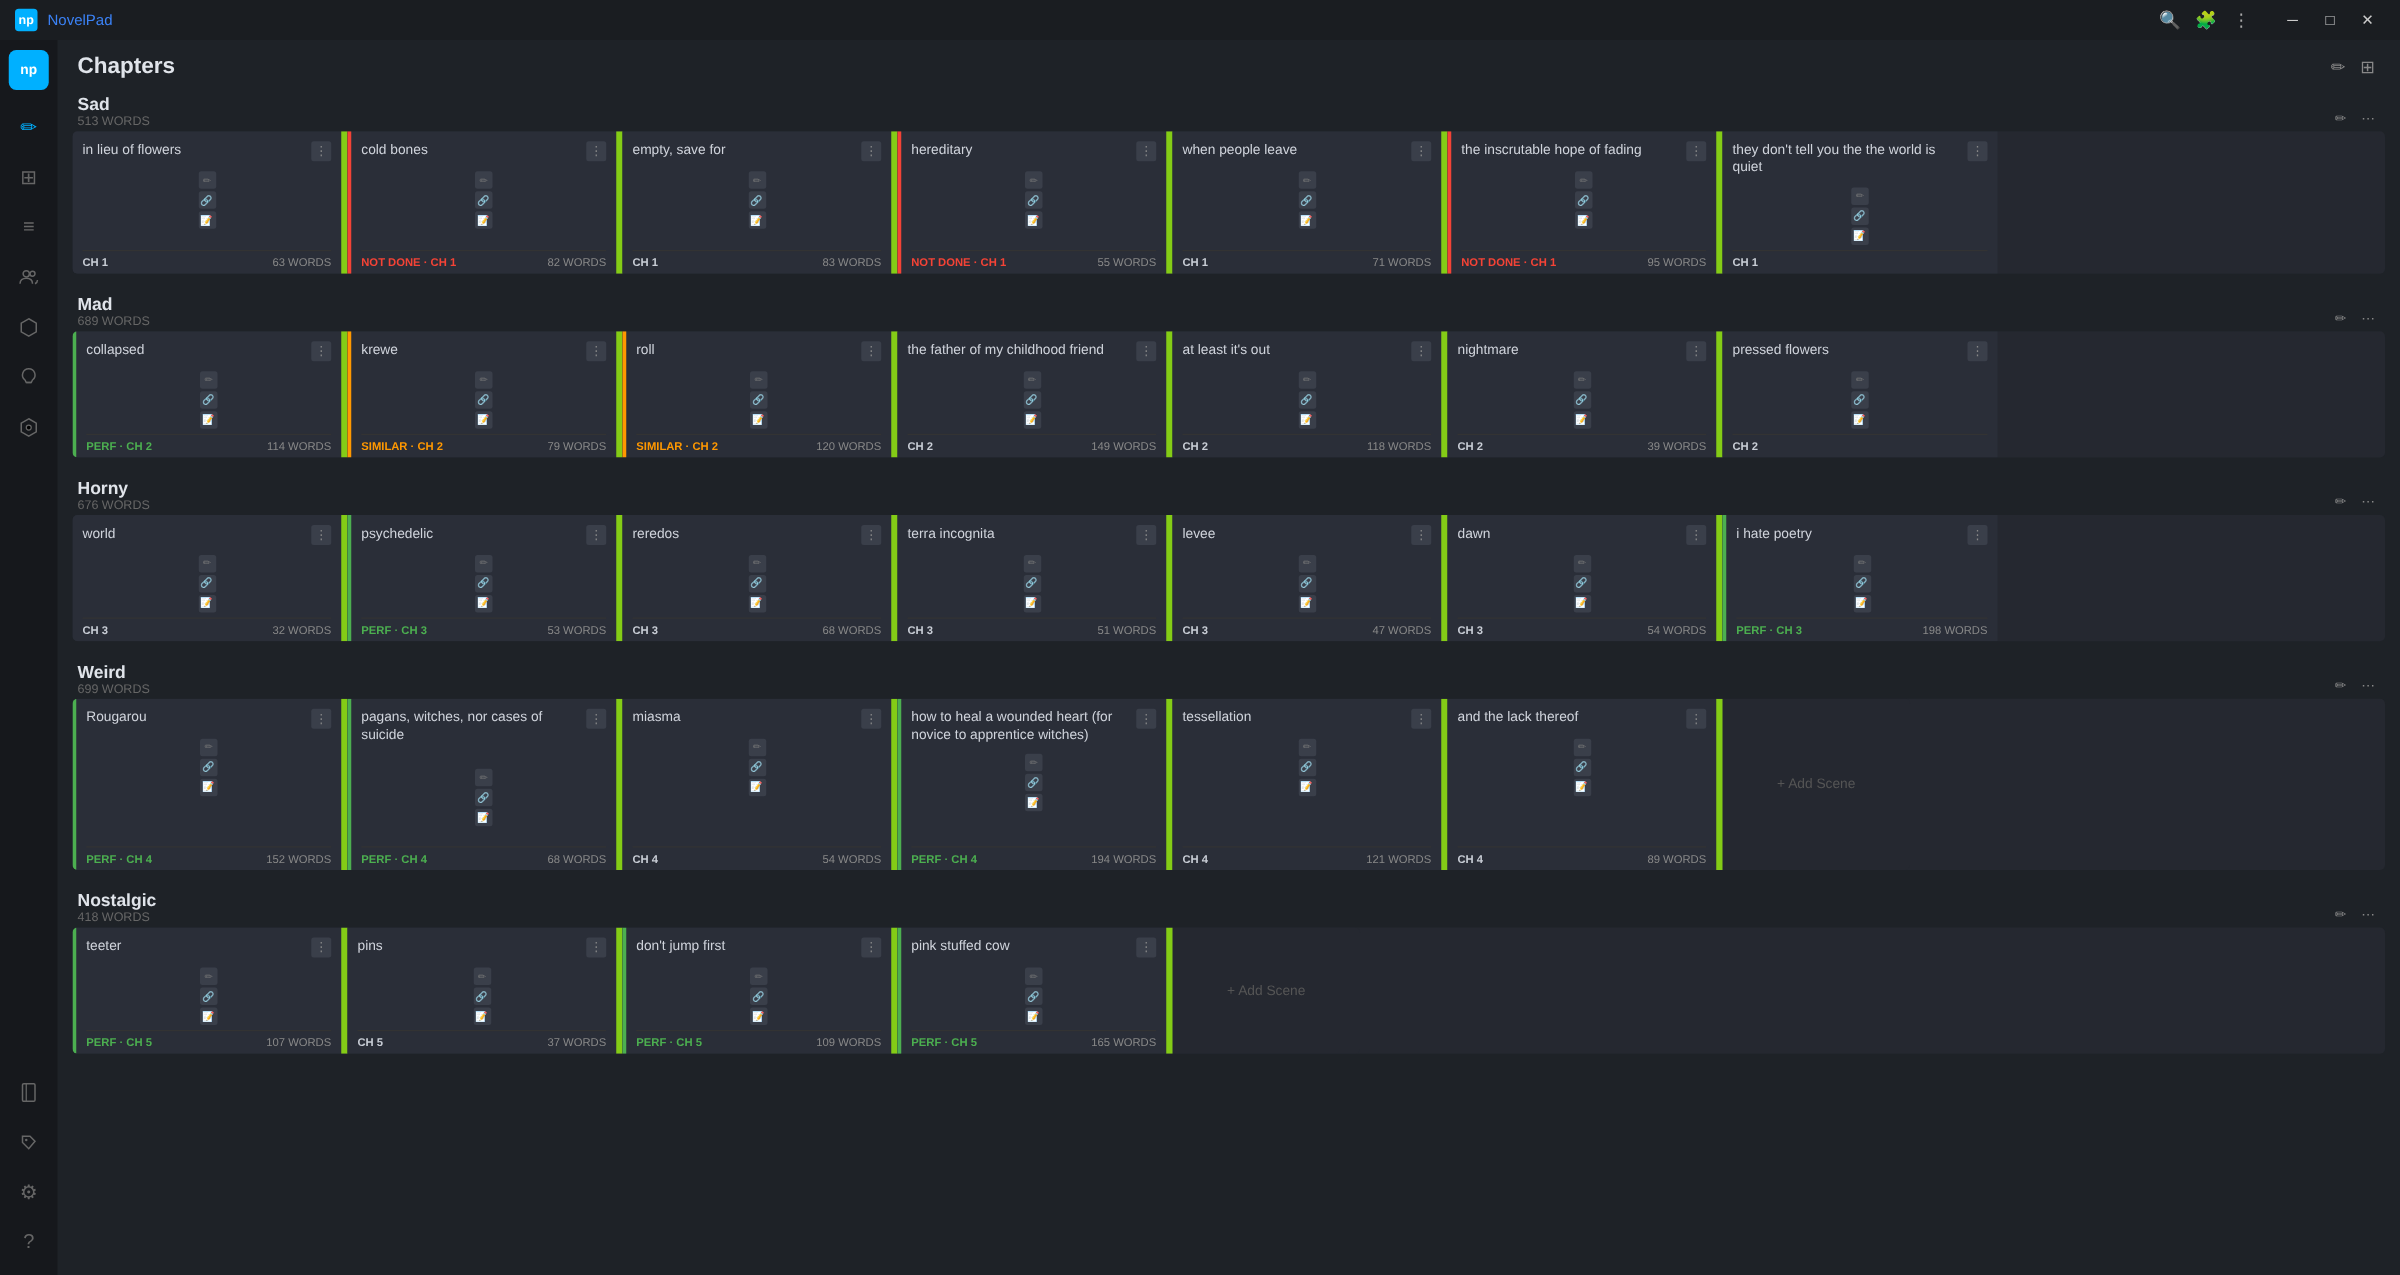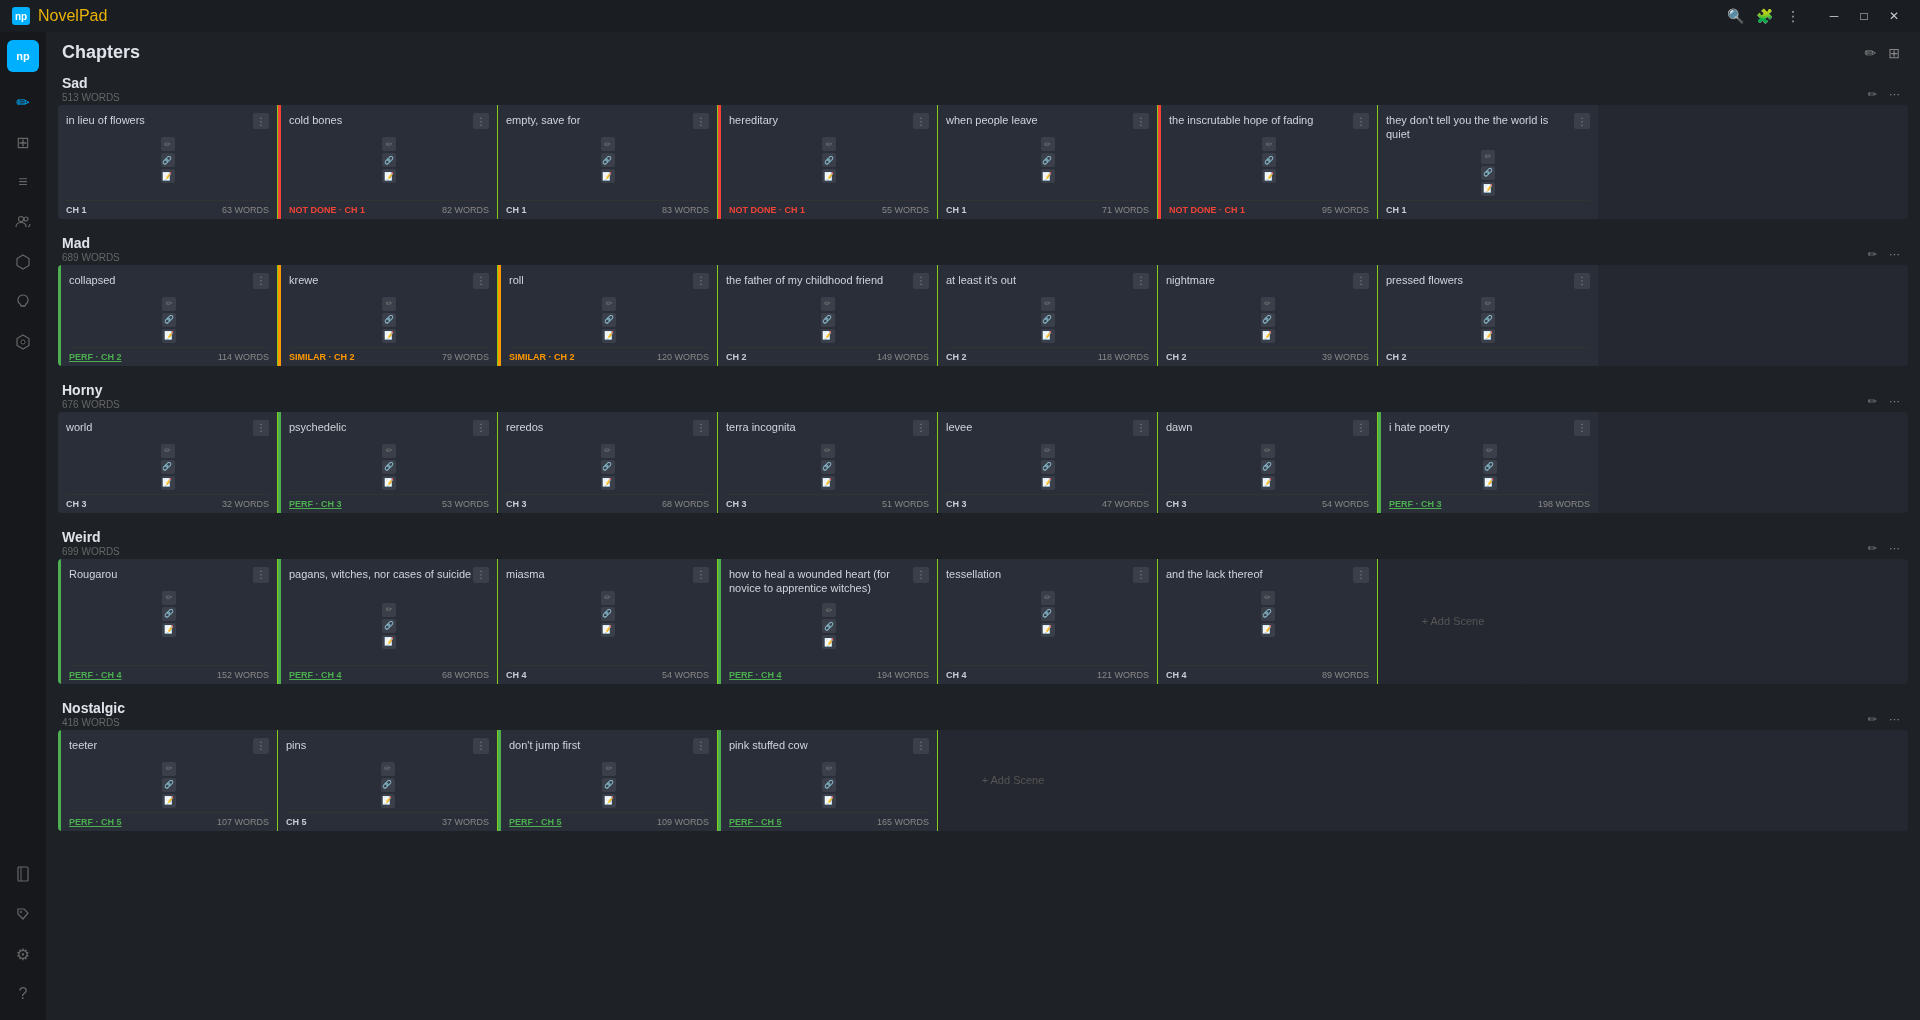--- a/index.html
+++ b/index.html
@@ -24,21 +24,21 @@
       flex-shrink: 0;
     }
     #titlebar .app-icon {
       width: 18px; height: 18px;
       background: #00b0ff;
       border-radius: 3px;
       display: flex; align-items: center; justify-content: center;
       font-weight: bold; color: #fff; font-size: 10px;
     }
     #titlebar .title-text {
-      font-size: 16px; color: #eab308; flex: 1;
+      font-size: 12px; color: #3b82f6; flex: 1;
     }
     #titlebar .win-controls {
       display: flex; gap: 2px;
     }
     #titlebar .win-btn {
       width: 28px; height: 20px;
       background: transparent;
       border: none; color: #ccc; cursor: pointer;
       font-size: 12px; display: flex; align-items: center; justify-content: center;
     }
@@ -152,21 +152,21 @@
     }
     .scenes-row::-webkit-scrollbar { height: 4px; }
     .scenes-row::-webkit-scrollbar-track { background: #252830; }
     .scenes-row::-webkit-scrollbar-thumb { background: #3a3f4a; }
 
     .scene-card {
       min-width: 200px;
       max-width: 220px;
       flex: 1;
       background: #2a2e38;
-      border-right: 1px solid #84cc16;
+      border-right: 5px solid #84cc16;
       padding: 8px 8px 4px;
       position: relative;
       display: flex;
       flex-direction: column;
     }
     .scene-card:last-child { border-right: none; }
     .scene-card.perf-border { border-left: 3px solid #4caf50; }
     .scene-card.similar-border { border-left: 3px solid #ff9800; }
     .scene-card.notdone-border { border-left: 3px solid transparent; }
 
@@ -196,21 +196,21 @@
       justify-content: space-between;
       align-items: center;
       margin-top: auto;
       padding-top: 4px;
       border-top: 1px solid #333;
     }
     .scene-status {
       font-size: 9px;
       font-weight: 600;
     }
-    .scene-status.perf { color: #4caf50; text-decoration: underline; }
+    .scene-status.perf { color: #4caf50; }
     .scene-status.similar { color: #ff9800; }
     .scene-status.notdone { color: #f44336; }
     .scene-words {
       font-size: 9px;
       color: #888;
     }
     .add-scene-card {
       min-width: 150px;
       background: #252830;
       display: flex;

